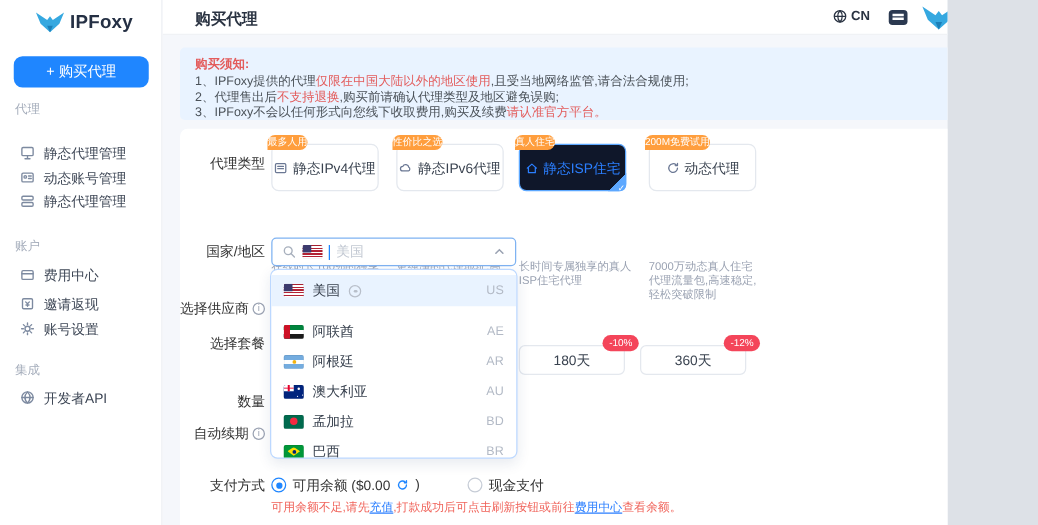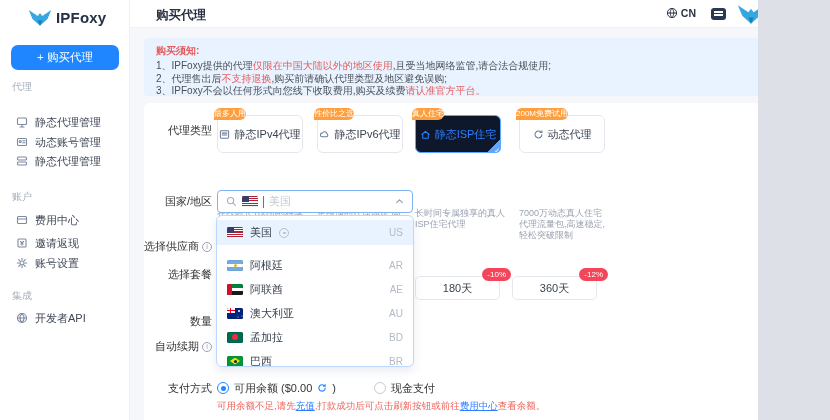--- a/index.html
+++ b/index.html
@@ -278,28 +278,28 @@
       </div>
 
       <div class="dropdown">
         <div class="opt hl">
           <span class="flag us"></span>
           <span>美国</span>
           <span class="hot"></span>
           <span class="code">US</span>
         </div>
         <div class="opt">
+          <span class="flag ae"></span>
+          <span>阿联酋</span>
+          <span class="code">AE</span>
+        </div>
+        <div class="opt">
           <span class="flag ar"></span>
           <span>阿根廷</span>
           <span class="code">AR</span>
-        </div>
-        <div class="opt">
-          <span class="flag ae"></span>
-          <span>阿联酋</span>
-          <span class="code">AE</span>
         </div>
         <div class="opt">
           <span class="flag au"></span>
           <span>澳大利亚</span>
           <span class="code">AU</span>
         </div>
         <div class="opt">
           <span class="flag bd"></span>
           <span>孟加拉</span>
           <span class="code">BD</span>

